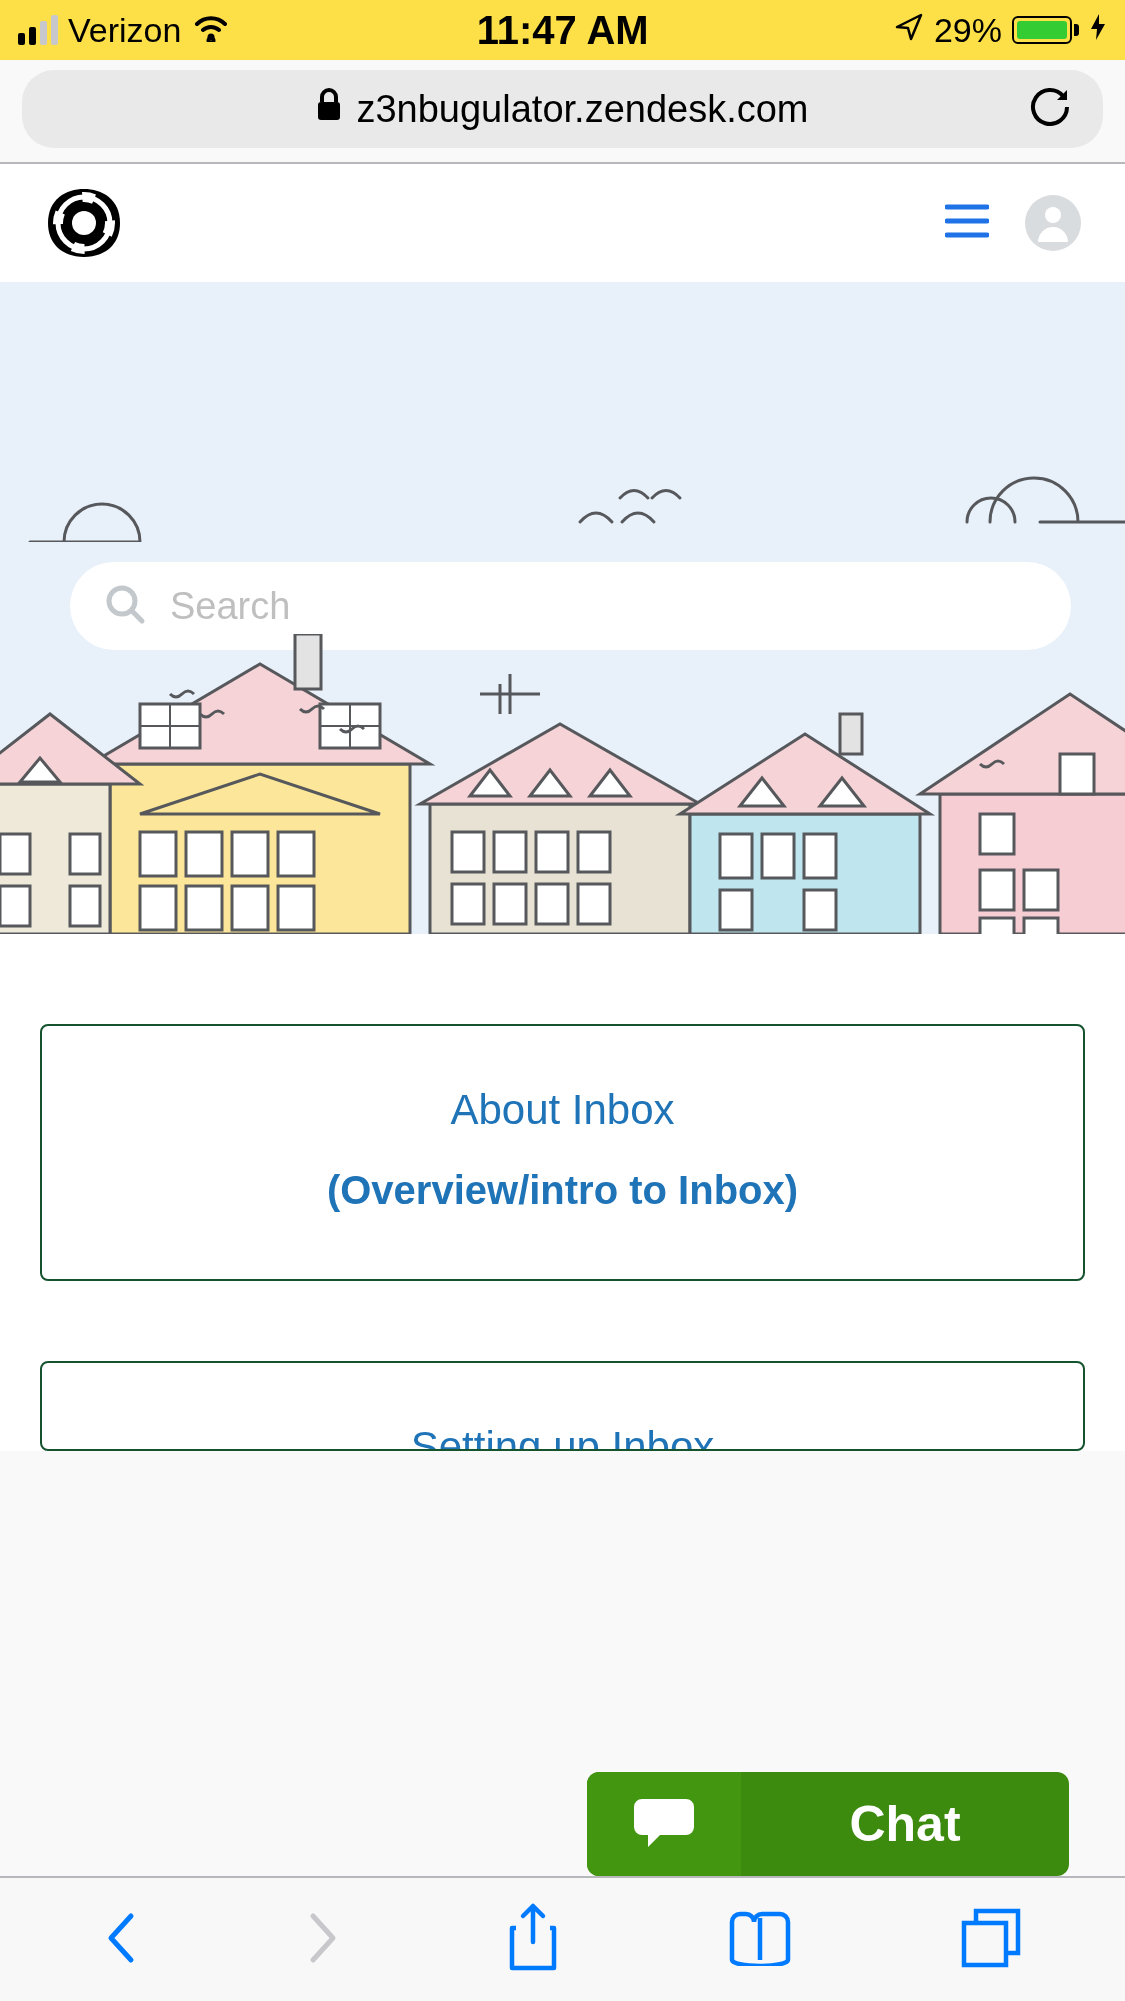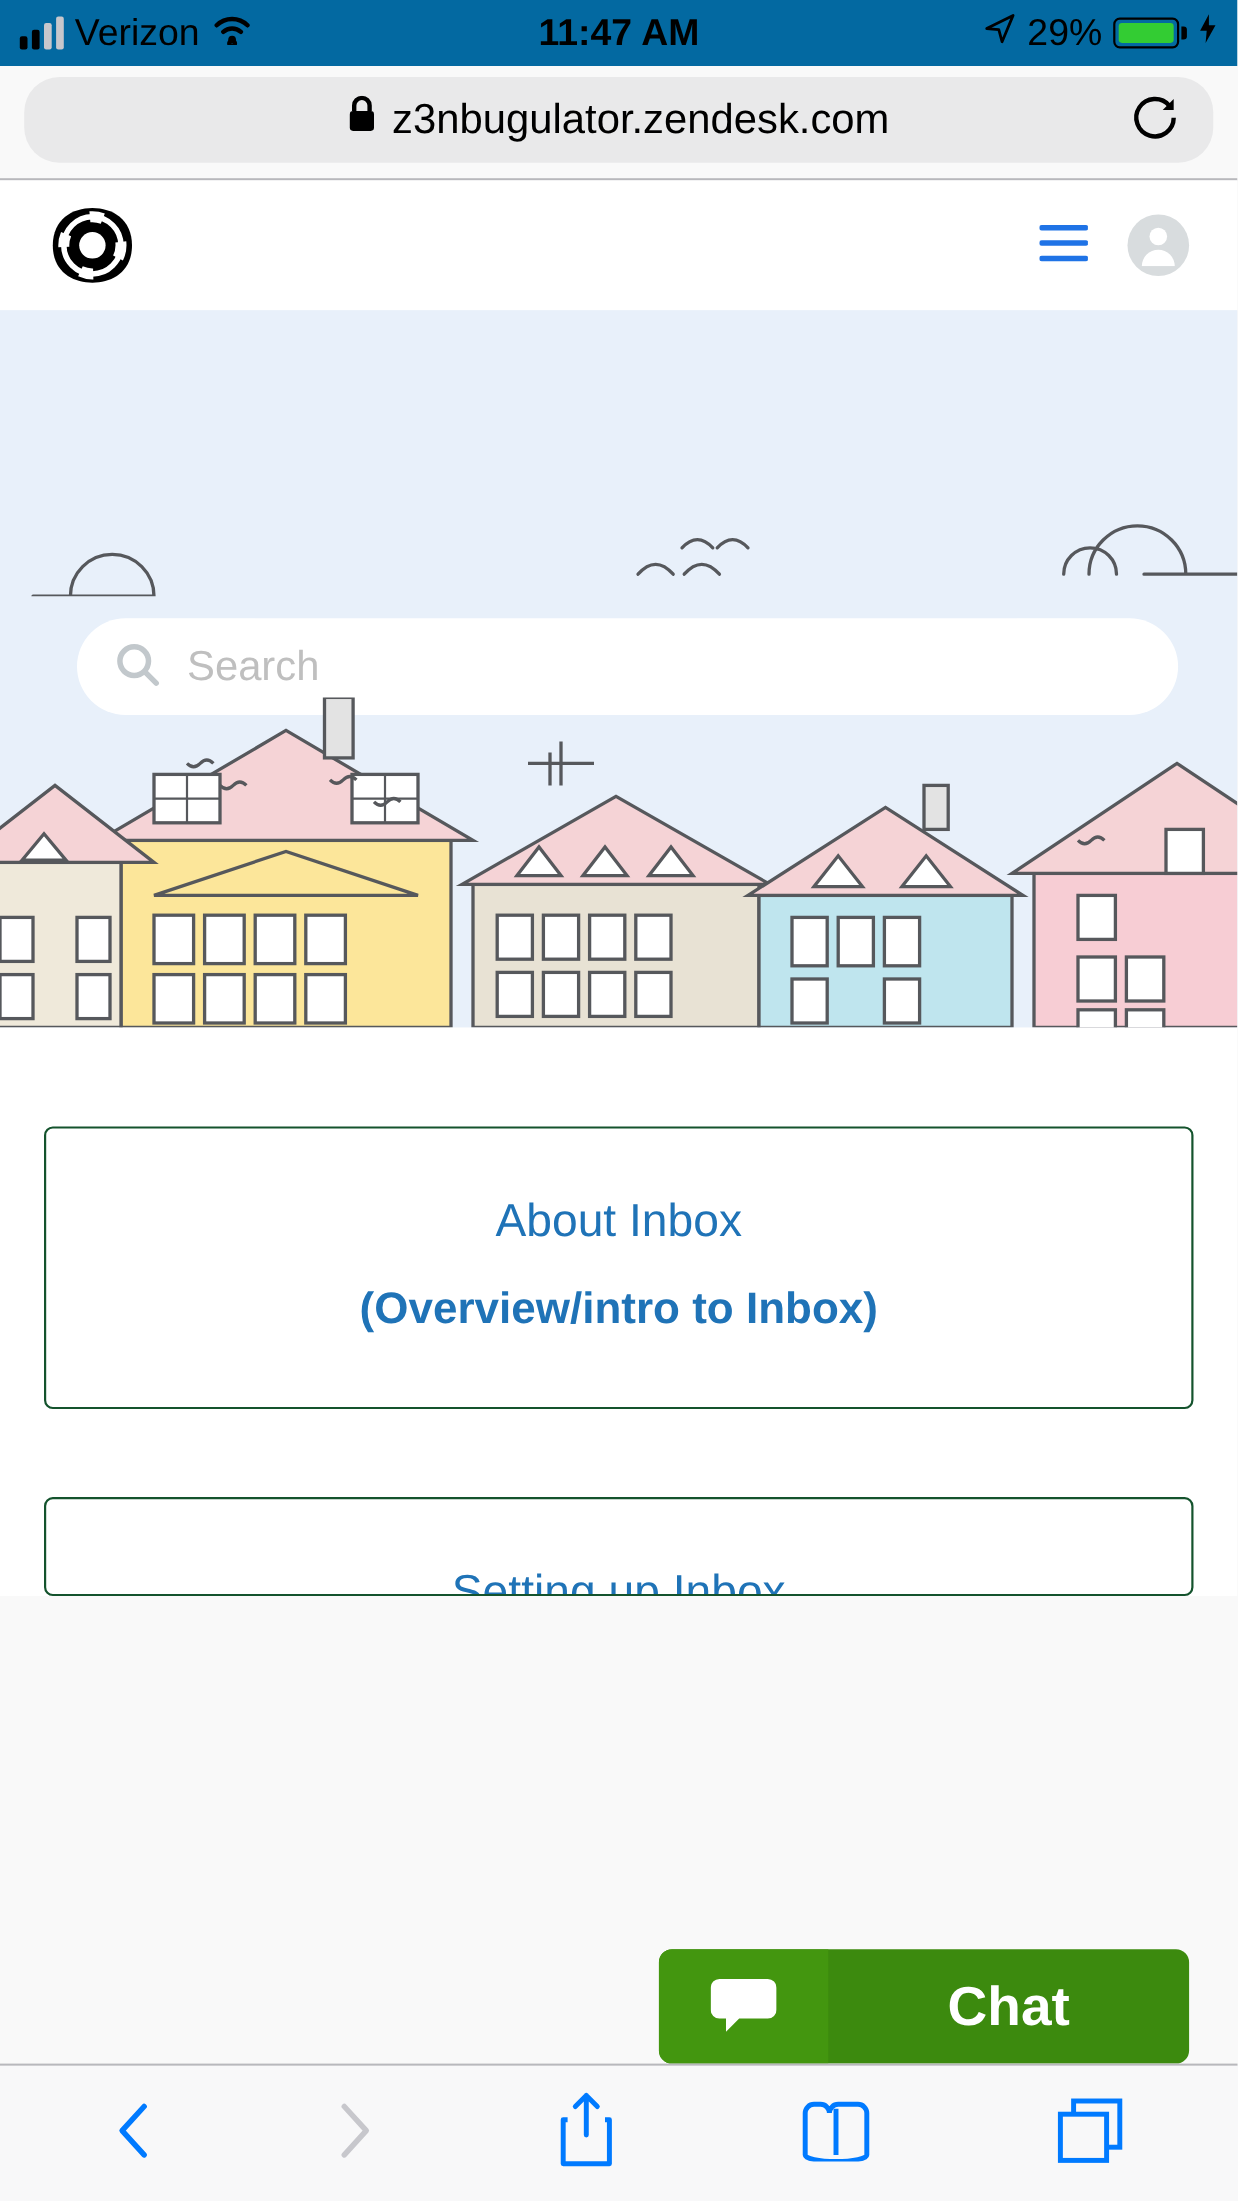--- a/index.html
+++ b/index.html
@@ -1,21 +1,21 @@
 <!DOCTYPE html>
 <html><head>
 <meta charset="utf-8">
 <style>
   * { margin:0; padding:0; box-sizing:border-box; font-family:-apple-system, BlinkMacSystemFont, "Segoe UI", Helvetica, Arial, sans-serif; }
   html,body { width:1125px; height:2001px; background:#f9f9f9; overflow:hidden; }
 
   
-  .status-bar { height:60px; width:100%; display:flex; align-items:center; justify-content:space-between; padding:0 18px; background:#0369a1; font-size:34px; font-weight:400; color:#000; }
+  .status-bar { height:60px; width:100%; display:flex; align-items:center; justify-content:space-between; padding:0 18px; background:#fde047; font-size:34px; font-weight:400; color:#000; }
   .status-left,.status-right { display:flex; align-items:center; gap:10px; }
-  .status-center { font-weight:600; font-size:34px; }
+  .status-center { font-weight:600; font-size:40px; }
 
   
   .signal { display:flex; align-items:flex-end; gap:4px; }
   .signal .bar { width:7px; border-radius:2px; background:#c7c7cc; }
   .signal .b1{height:12px;background:#000;} .signal .b2{height:18px;background:#000;}
   .signal .b3{height:24px;} .signal .b4{height:30px;}
 
   
   .battery-body { width:60px; height:28px; border:2.5px solid #000; border-radius:6px; position:relative; display:flex; align-items:center; padding:3px;}
   .battery-fill { background:#33cc33; height:100%; width:100%; border-radius:3px; }
@@ -45,21 +45,21 @@
   .hero svg.sky { position:absolute; left:0; top:0; width:100%; }
 
   
   .content { background:#fff; padding:90px 40px 0; }
   .card { border:2px solid #14532d; border-radius:8px; padding:60px 20px 66px; text-align:center; margin-bottom:80px; }
   .card-title { color:#1f73b7; font-size:42px; font-weight:400; margin-bottom:34px; }
   .card-sub   { color:#1f73b7; font-size:40px; font-weight:700; }
   .card.partial { padding-bottom:0; height:90px; overflow:hidden; margin-bottom:0; }
 
   
-  .chat-widget { position:absolute; right:44px; top:1772px; width:482px; height:104px; background:#3c8a0e; border-radius:12px; display:flex; align-items:center; overflow:hidden; }
+  .chat-widget { position:absolute; right:56px; top:1772px; width:482px; height:104px; background:#3c8a0e; border-radius:12px; display:flex; align-items:center; overflow:hidden; }
   .chat-widget .icon-section { width:154px; height:100%; background:#43960f; display:flex; align-items:center; justify-content:center; }
   .chat-widget .text-section { flex:1; display:flex; align-items:center; justify-content:center; color:#fff; font-size:50px; font-weight:600;}
 
   
   .toolbar-sep { height:2px; background:#b8b8bc; position:absolute; left:0; right:0; top:1876px; }
   .toolbar { position:absolute; left:0; right:0; top:1878px; height:123px; background:#f8f8f9; display:flex; align-items:center; justify-content:space-around; padding:0 20px; }
 </style>
 </head>
 <body>
 

